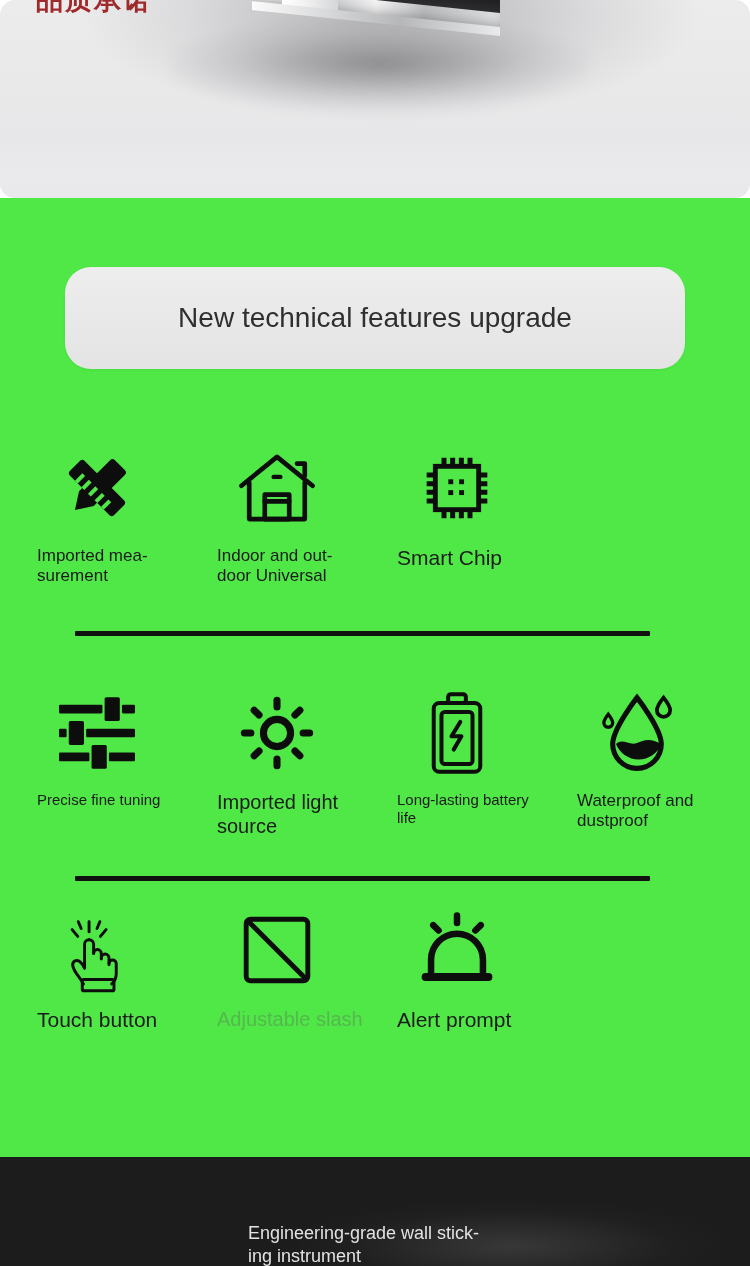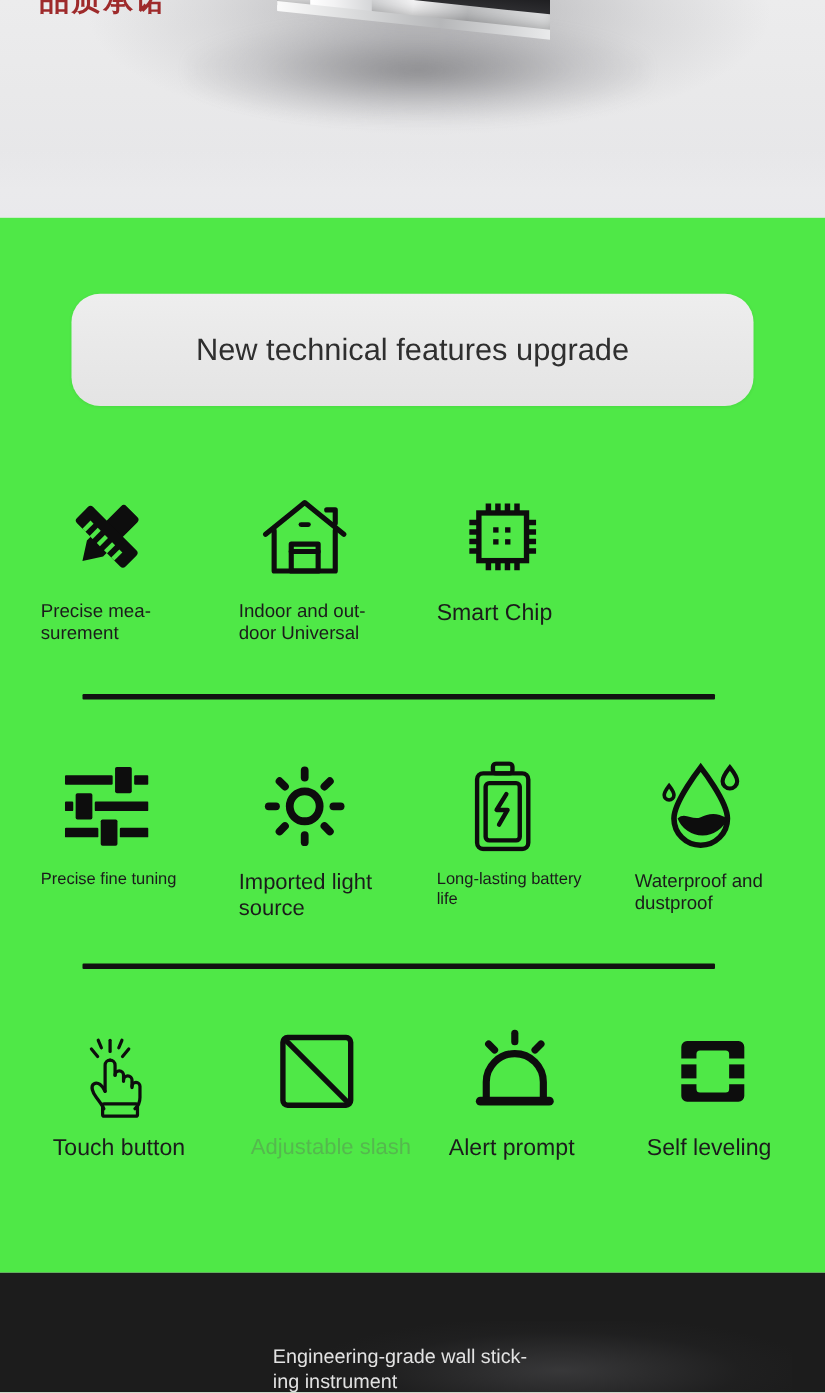--- a/index.html
+++ b/index.html
@@ -22,20 +22,21 @@
   
   .hero {
     position: absolute;
     left: 0; top: 0;
     width: 750px;
     height: 198px;
     background:
       radial-gradient(ellipse 420px 150px at 52% 6%, rgba(120,120,124,0.50) 0%, rgba(150,150,154,0.20) 48%, rgba(230,230,232,0) 74%),
       linear-gradient(180deg, #ececed 0%, #e9e9ea 42%, #e7e7e9 72%, #e6e6e8 100%);
     overflow: hidden;
+    border-radius: 15px;
   }
   .hero-brand {
     position: absolute;
     left: 36px;
     top: -18px;
     font-size: 27px;
     font-weight: bold;
     color: #9e2a2b;
     letter-spacing: 2px;
     white-space: nowrap;
@@ -120,21 +121,21 @@
   }
 
   .feature-row {
     position: absolute;
     left: 0;
     width: 750px;
     display: flex;
   }
   .row-1 { top: 242px; }
   .row-2 { top: 487px; }
-  .row-3 { top: 728px; justify-content: flex-end; }
+  .row-3 { top: 704px; }
 
   .feature-cell {
     width: 162px;
     margin-left: 18px;
     display: flex;
     flex-direction: column;
     align-items: flex-start;
   }
   .feature-cell.c0 { margin-left: 37px; }
 
@@ -231,21 +232,21 @@
             <g transform="rotate(-45 32 32)">
               <rect x="23" y="5" width="18" height="54" rx="3"></rect>
               <rect x="23" y="14" width="9" height="3.4" fill="#4fe847"></rect>
               <rect x="23" y="22" width="9" height="3.4" fill="#4fe847"></rect>
               <rect x="23" y="30" width="9" height="3.4" fill="#4fe847"></rect>
               <rect x="23" y="38" width="9" height="3.4" fill="#4fe847"></rect>
               <rect x="23" y="46" width="9" height="3.4" fill="#4fe847"></rect>
             </g>
           </svg>
         </div>
-        <div class="feature-label lbl-md" style="white-space:pre-line">Precise mea-
+        <div class="feature-label lbl-md" style="white-space:pre-line">Imported mea-
 surement</div>
       </div>
 
       <div class="feature-cell">
         <div class="icon-box">
           <svg width="80" height="76" viewBox="0 0 72 68" fill="none" stroke="#0d0d0d" stroke-width="4.2" stroke-linejoin="round" stroke-linecap="round">
             <path d="M4 32 36 6l32 26"></path>
             <path d="M11 29v33h50V29"></path>
             <path d="M54 12h7v11"></path>
             <rect x="25" y="40" width="22" height="22"></rect>
@@ -388,31 +389,20 @@
             <path d="M37 4v7"></path>
             <path d="M15 13l5 5"></path>
             <path d="M59 13l-5 5"></path>
             <path d="M13 58V45a24 24 0 0 1 48 0v13"></path>
             <path d="M8 61h58" stroke-width="7.5"></path>
           </svg>
         </div>
         <div class="feature-label lbl-xl" style="white-space:pre-line">Alert prompt</div>
       </div>
 
-      <div class="feature-cell">
-        <div class="icon-box">
-          <svg width="70" height="66" viewBox="0 0 66 62" fill="#0d0d0d">
-            <path d="M6 10a5 5 0 0 1 5-5h44a5 5 0 0 1 5 5v10H47v-4a3 3 0 0 0-3-3H22a3 3 0 0 0-3 3v4H6V10z"></path>
-            <rect x="6" y="25" width="13" height="12"></rect>
-            <rect x="47" y="25" width="13" height="12"></rect>
-            <path d="M6 42h13v4a3 3 0 0 0 3 3h22a3 3 0 0 0 3-3v-4h13v10a5 5 0 0 1-5 5H11a5 5 0 0 1-5-5V42z"></path>
-          </svg>
-        </div>
-        <div class="feature-label lbl-xl" style="white-space:pre-line">Self leveling</div>
-      </div>
     </div>
 
   </div>
 
   <div class="dark-band">
     <div class="dark-glow"></div>
   </div>
   <div class="dark-caption" style="white-space:pre-line">Engineering-grade wall stick-
 ing instrument</div>
 

